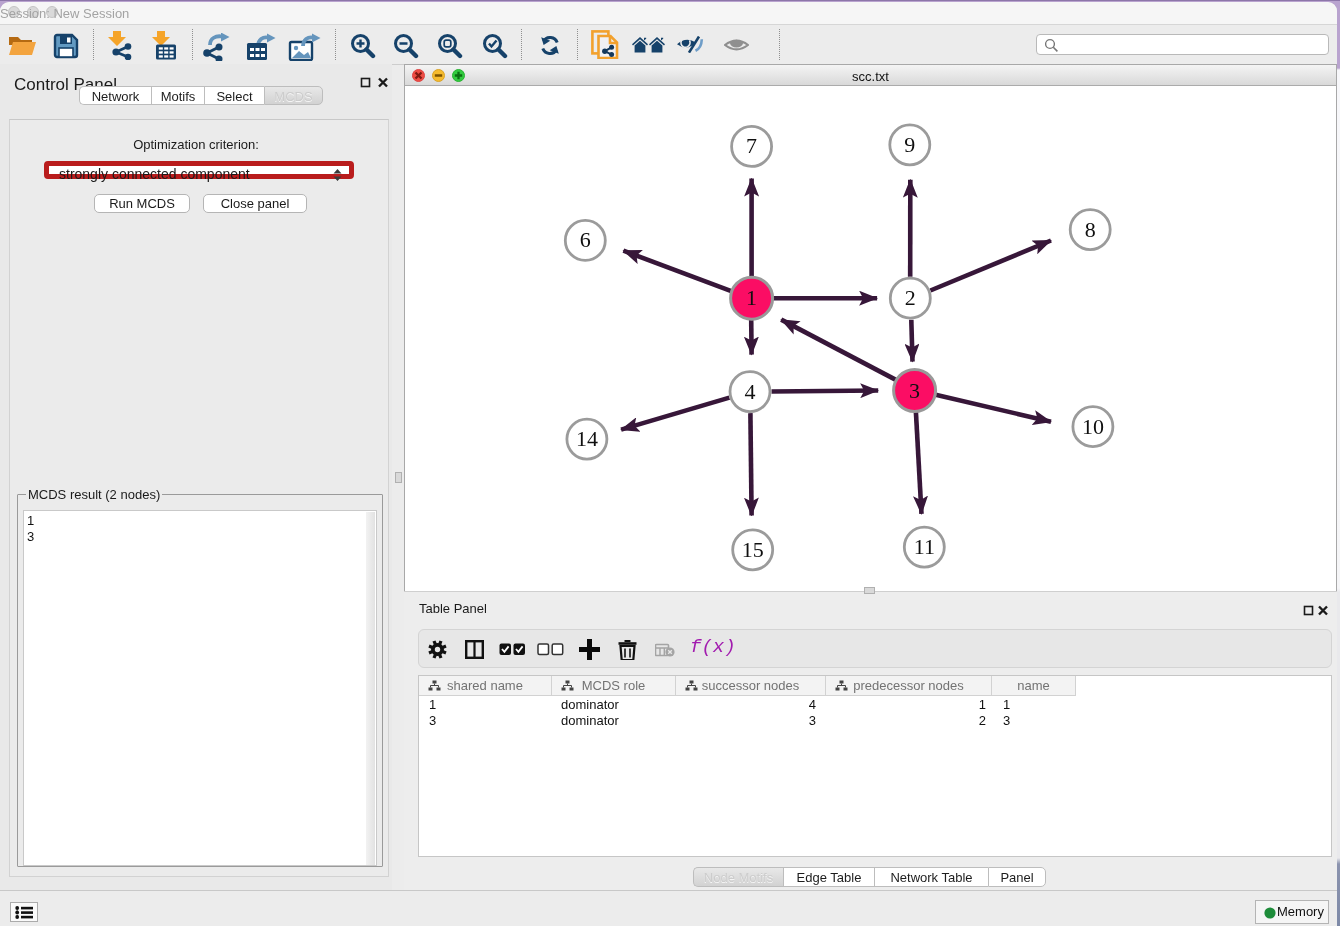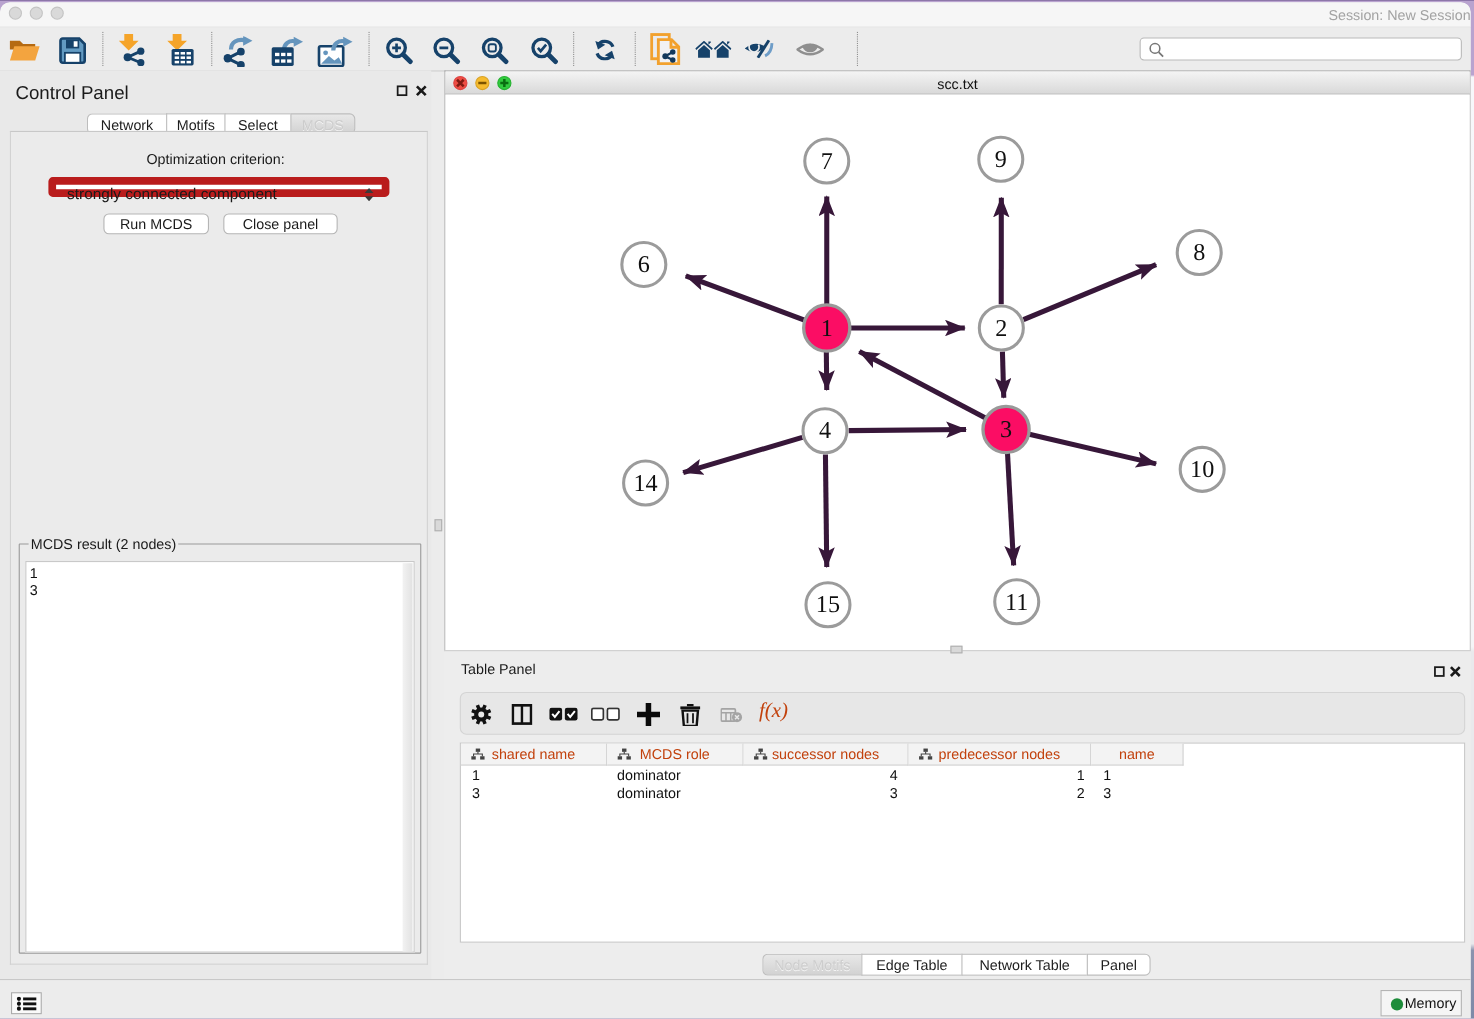--- a/index.html
+++ b/index.html
@@ -3,56 +3,56 @@
 <style>
 *{margin:0;padding:0;box-sizing:border-box}
 html,body{width:1340px;height:926px;overflow:hidden;font-family:"Liberation Sans",sans-serif}
 body{position:relative;background:#b9a3cf}
 .desktop{position:absolute;left:0;top:0;width:1340px;height:926px;
  background:linear-gradient(180deg,#8d76a9 0,#8d76a9 1px,#b9a3cf 1px,#b9a3cf 68px,#f7f7fa 70px,#f5f5f7 588px,#e9e9ec 592px,#e9e9ec 858px,#8b93ae 864px,#7d89a7 926px)}
 .win{position:absolute;left:0;top:2px;width:1337px;height:924px;background:#ececec;border-radius:9px 9px 0 0;overflow:hidden}
 
 .tbar{position:absolute;left:0;top:0;width:100%;height:23px;background:#f6f6f6;border-bottom:1px solid #d6d6d6;border-radius:9px 9px 0 0}
 .tl{position:absolute;top:4px;width:12px;height:12px;border-radius:50%;background:#d9d9d9;border:1px solid #c4c4c4}
-.ttitle{position:absolute;top:4px;left:0;width:100%;text-align:right;font-size:13px;color:#a3a3a3}
+.ttitle{position:absolute;top:4px;left:0;width:100%;text-align:left;font-size:13px;color:#a3a3a3}
 
 .toolbar{position:absolute;left:0;top:23px;width:100%;height:40px;background:#ececec;border-bottom:1px solid #cdcdcd}
 .tsep{position:absolute;top:4px;height:31px;width:0;border-left:1px dotted #8f8f8f}
 .ticon{position:absolute;top:29px}
 .search{position:absolute;left:1036px;top:32px;width:293px;height:21px;background:#fff;border:1px solid #b9b9b9;border-radius:4px}
 
 .cp{position:absolute;left:0;top:62px;width:392px;height:826px;background:#e9e9e9}
 .cphead{position:absolute;left:14px;top:11px;font-size:17px;color:#1a1a1a}
-.paneltabs{position:absolute;top:39px;height:19px;display:flex}
+.paneltabs{position:absolute;top:22px;height:19px;display:flex}
 .ptab{font-size:13px;color:#1d1d1d;background:#fff;border:1px solid #bdbdbd;border-right:none;padding:1px 0 0 0;text-align:center;line-height:17px}
 .ptab:first-child{border-radius:5px 0 0 5px}
 .ptab:last-child{border-radius:0 5px 5px 0;border-right:1px solid #bdbdbd}
 .ptabsel{background:linear-gradient(180deg,#e8e8e8,#d2d2d2);color:#ccc;text-shadow:0 1px 0 #f5f5f5}
 .cpinner{position:absolute;left:9px;top:55px;width:380px;height:758px;background:#ebebeb;border:1px solid #d2d2d2;border-top:1px solid #c8c8c8}
 .optlabel{position:absolute;top:73px;width:392px;text-align:center;font-size:13px;color:#1a1a1a}
-.sel{position:absolute;left:44px;top:97px;width:310px;height:18px;background:#fff;border:7px solid #b91c1c;border-radius:4px;font-size:14px;color:#1a1a1a;line-height:16px;padding-left:10px}
+.sel{position:absolute;left:44px;top:97px;width:310px;height:18px;background:#fff;border:5px solid #b91c1c;border-radius:4px;font-size:14px;color:#1a1a1a;line-height:16px;padding-left:10px}
 .btn{position:absolute;top:130px;height:19px;background:#fff;border:1px solid #b5b5b5;border-radius:5px;font-size:13px;color:#1a1a1a;text-align:center;line-height:17px}
 .fieldset{position:absolute;left:17px;top:430px;width:366px;height:373px;border:1px solid #9a9a9a;border-radius:1px}
 .legend{position:absolute;left:8px;top:-8px;background:#ebebeb;font-size:13px;color:#1a1a1a;padding:0 2px}
 .fswhite{position:absolute;left:5px;top:15px;width:354px;height:356px;background:#fff;border:1px solid #c9c9c9}
 .fsscroll{position:absolute;right:1px;top:1px;width:9px;height:353px;background:linear-gradient(90deg,#f2f2f2,#e2e2e2)}
 .fsval{position:absolute;left:3px;top:2px;font-size:13px;color:#111;line-height:16px}
 
 .net{position:absolute;left:404px;top:62px;width:933px;height:528px;background:#fff;border:1px solid #a8a8a8;border-bottom:1px solid #9a9a9a}
 .nethead{position:absolute;left:0;top:0;width:100%;height:21px;background:linear-gradient(180deg,#f4f4f4,#d9d9d9);border-bottom:1px solid #ababab}
 .nettitle{position:absolute;top:4px;width:100%;text-align:center;font-size:13px;color:#111}
 .lt{position:absolute;top:4px;width:13px;height:13px;border-radius:50%}
 .ltg{position:absolute;font-size:11px;font-weight:bold;top:4px;width:13px;text-align:center;line-height:13px}
 .canvas{position:absolute;left:0;top:21px;width:931px;height:505px;background:#fff}
 
 .tp{position:absolute;left:404px;top:589px;width:933px;height:299px;background:#ededed;border-top:1px solid #cfcfcf}
 .tphead{position:absolute;left:15px;top:9px;font-size:13px;color:#1a1a1a}
 .tptool{position:absolute;left:14px;top:37px;width:914px;height:39px;background:#e7e7e7;border:1px solid #d4d4d4;border-radius:6px}
 .tbl{position:absolute;left:14px;top:83px;width:914px;height:182px;background:#fff;border:1px solid #c6c6c6}
-.thead{position:absolute;left:0;top:0;height:20px;background:#f3f3f3;border-right:1px solid #d2d2d2;border-bottom:1px solid #d2d2d2;font-size:13px;color:#c2410c;text-align:center;line-height:19px}
+.thead{position:absolute;left:0;top:0;height:20px;background:#f3f3f3;border-right:1px solid #d2d2d2;border-bottom:1px solid #d2d2d2;font-size:13px;color:#737373;text-align:center;line-height:19px}
 .trow{position:absolute;font-size:13px;color:#111;height:16px;line-height:16px}
 .btabs{position:absolute;top:275px;left:289px;height:20px;display:flex}
 .wicon{position:absolute;top:13px}
 .thicon{position:absolute;left:9px;top:4px}
 
 .status{position:absolute;left:0;top:888px;width:1337px;height:36px;background:#ececec;border-top:1px solid #c8c8c8}
 .listbtn{position:absolute;left:10px;top:11px;width:28px;height:20px;background:#fafafa;border:1px solid #ababab}
 .membtn{position:absolute;left:1255px;top:9px;width:74px;height:24px;background:#f5f5f5;border:1px solid #b4b4b4;font-size:13px;color:#111;line-height:22px;padding-left:21px}
 </style></head>
 <body>
@@ -337,21 +337,21 @@
         <rect x="0.5" y="3.2" width="18" height="2.6" fill="#111"></rect>
         <path d="M2.5,7 h14 l-1.2,14 h-11.6 z" fill="none" stroke="#111" stroke-width="2.2"></path>
         <path d="M7,9.5 v9 M12,9.5 v9" stroke="#111" stroke-width="1.6"></path>
       </svg>
       <svg style="position:absolute;left:236px;top:13px" width="20" height="14" viewBox="0 0 20 14">
         <rect x="0.5" y="1.5" width="13" height="11" rx="1" fill="none" stroke="#a4a4a4" stroke-width="1.6"></rect>
         <path d="M0.5,5 h13 M5,5 v8 M9.3,5 v8" stroke="#a4a4a4" stroke-width="1.4"></path>
         <circle cx="15" cy="9" r="4.6" fill="#a4a4a4"></circle>
         <path d="M13.2,7.2 l3.6,3.6 M16.8,7.2 l-3.6,3.6" stroke="#e7e7e7" stroke-width="1.4"></path>
       </svg>
-      <div style="position:absolute;left:271px;top:6px;font-family:Liberation Serif, serif;font-style:italic;font-size:19px;color:#c2410c">f(x)</div>
+      <div style="position:absolute;left:271px;top:6px;font-family:Liberation Mono, monospace;font-style:italic;font-size:19px;color:#a21caf">f(x)</div>
     </div>
     <div class="tbl" id="tbl">
       <div class="thead" style="left:0;width:133px"><svg class="thicon" width="13" height="11" viewBox="0 0 13 11">
             <rect x="4.5" y="0.5" width="4" height="3" fill="#444"></rect>
             <rect x="0.5" y="7.5" width="4" height="3" fill="#444"></rect>
             <rect x="8.5" y="7.5" width="4" height="3" fill="#444"></rect>
             <path d="M6.5,3.5 v2 M2.5,7.5 v-2 h8 v2" stroke="#444" fill="none"></path>
           </svg>shared name</div>
       <div class="thead" style="left:133px;width:124px"><svg class="thicon" width="13" height="11" viewBox="0 0 13 11">
             <rect x="4.5" y="0.5" width="4" height="3" fill="#444"></rect>

